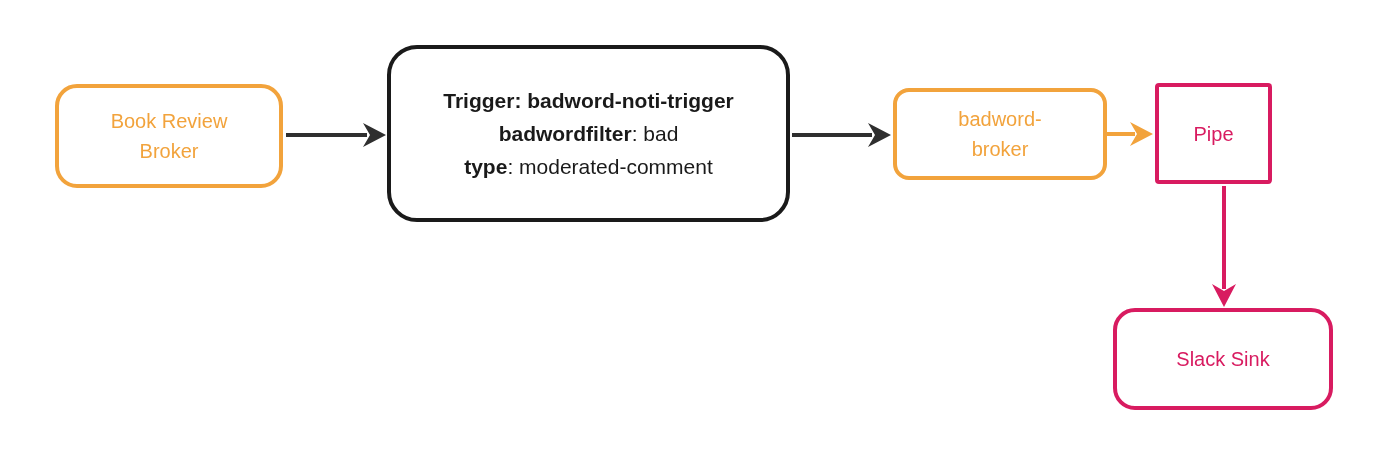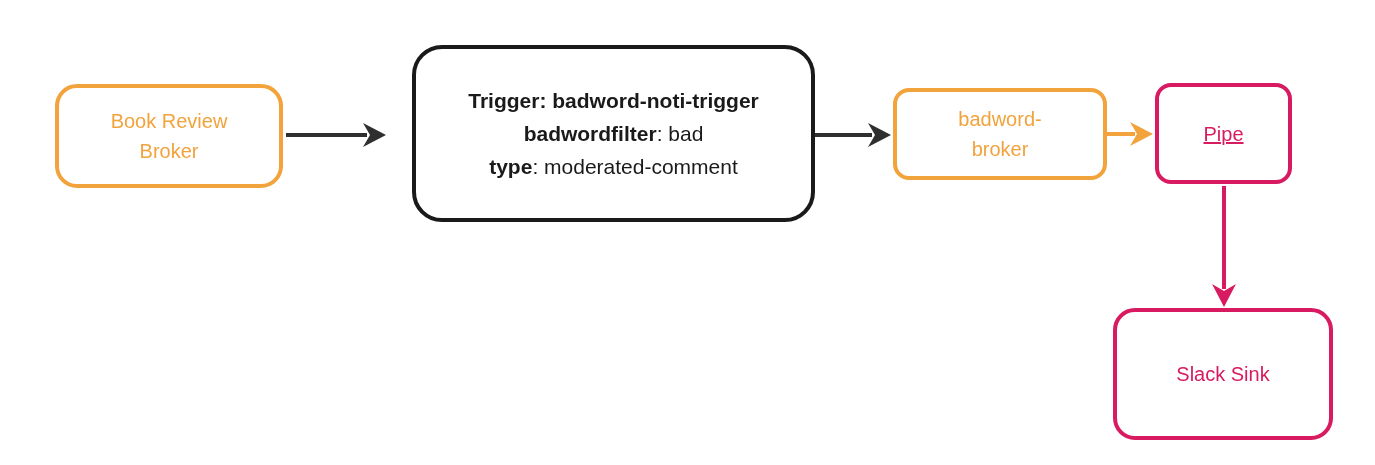--- a/index.html
+++ b/index.html
@@ -22,26 +22,26 @@
     display:flex;align-items:center;justify-content:center;
     text-align:center;background:var(--bg);
     z-index:2;
   }
   .node .label{white-space:pre-line;line-height:30px;font-size:20px;}
   .node-orange{border-color:var(--orange);color:var(--orange);}
   .node-pink{border-color:var(--pink);color:var(--pink);}
   .node-black{border-color:var(--ink);color:var(--ink);}
 
   .n-book{left:55px;top:84px;width:228px;height:104px;border-radius:22px;}
-  .n-trigger{left:387px;top:45px;width:403px;height:177px;border-radius:30px;margin-left:25px;}
+  .n-trigger{left:387px;top:45px;width:403px;height:177px;border-radius:30px;}
   .n-trigger .tline{font-size:21px;line-height:33px;color:var(--ink);}
   .n-trigger b{font-weight:bold;}
   .n-badword{left:893px;top:88px;width:214px;height:92px;border-radius:16px;}
-  .n-pipe{left:1155px;top:83px;width:137px;height:101px;border-radius:16px;text-decoration:underline;}
-  .n-slack{left:1113px;top:308px;width:220px;height:132px;border-radius:22px;}
+  .n-pipe{left:1155px;top:83px;width:117px;height:101px;border-radius:4px;}
+  .n-slack{left:1113px;top:308px;width:220px;height:102px;border-radius:22px;}
 
   svg.edges{position:absolute;left:0;top:0;width:1375px;height:465px;z-index:1;}
   .edge-dark{stroke:var(--arrow-dark);stroke-width:4;}
   .head-dark{fill:var(--arrow-dark);stroke:none;}
   .edge-orange{stroke:var(--orange);stroke-width:4;}
   .head-orange{fill:var(--orange);stroke:none;}
   .edge-pink{stroke:var(--pink);stroke-width:4;}
   .head-pink{fill:var(--pink);stroke:none;}
 </style>
 </head>

